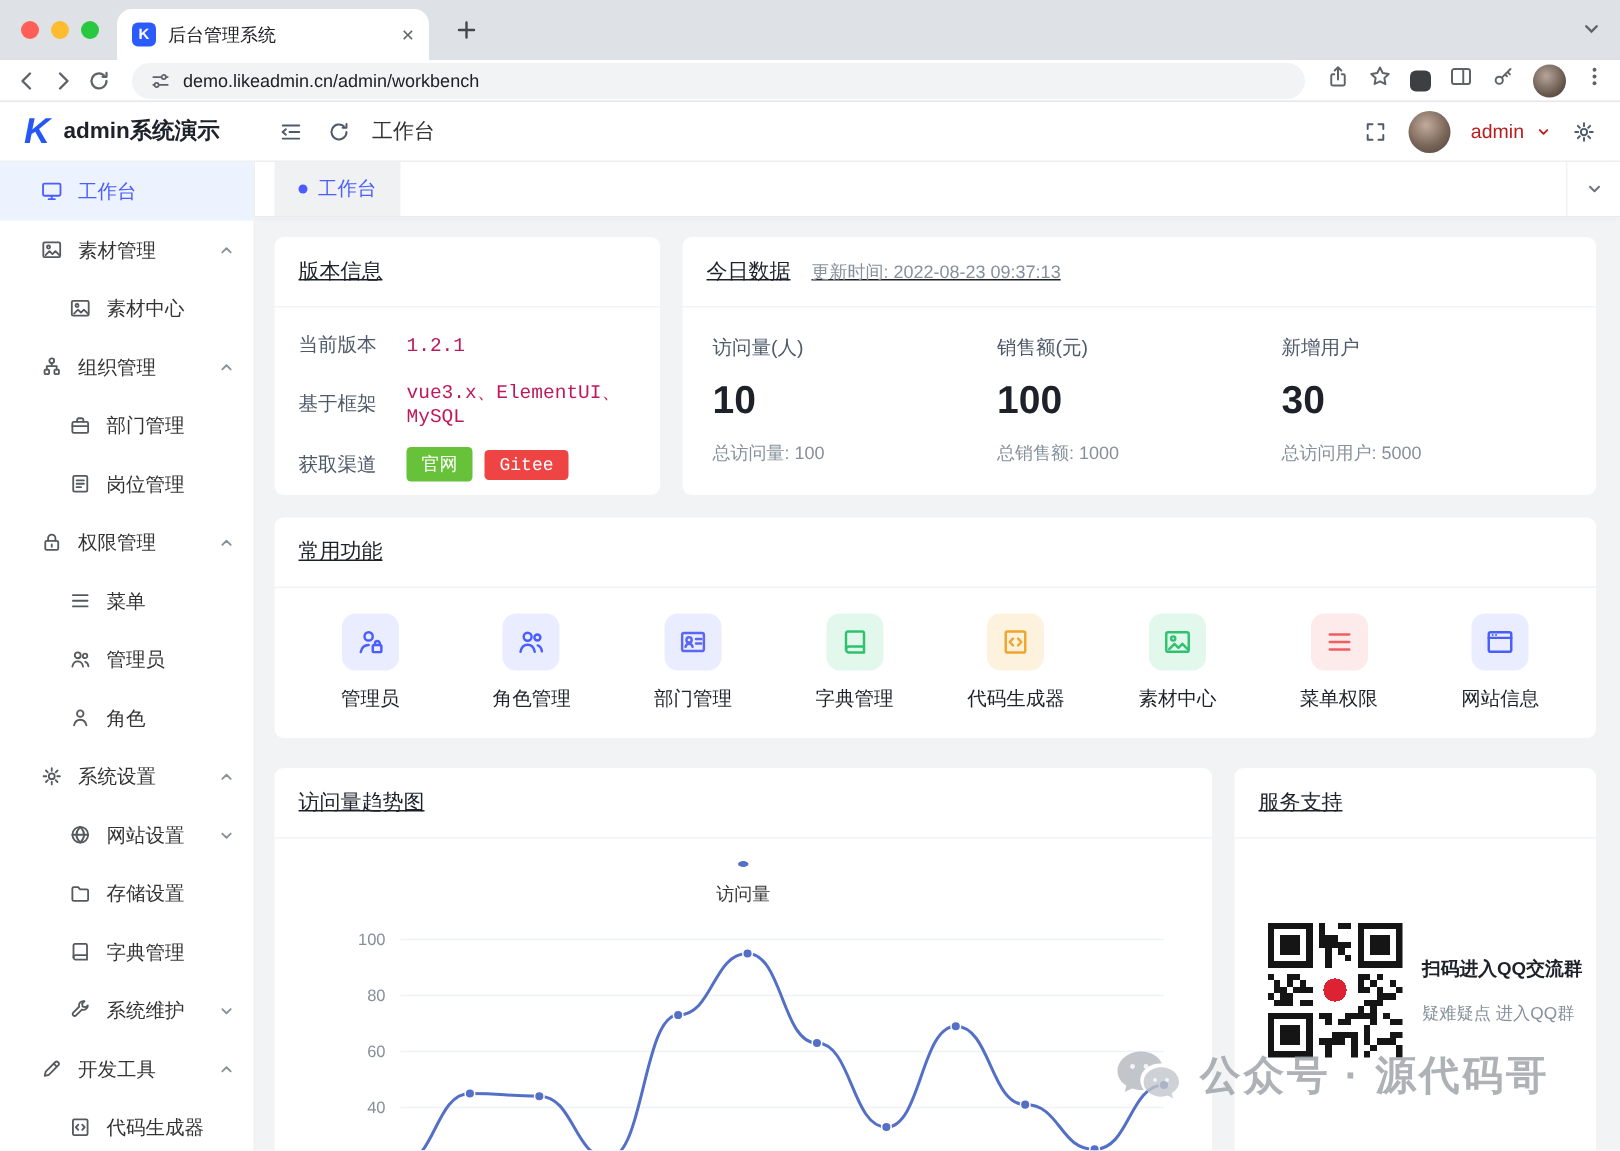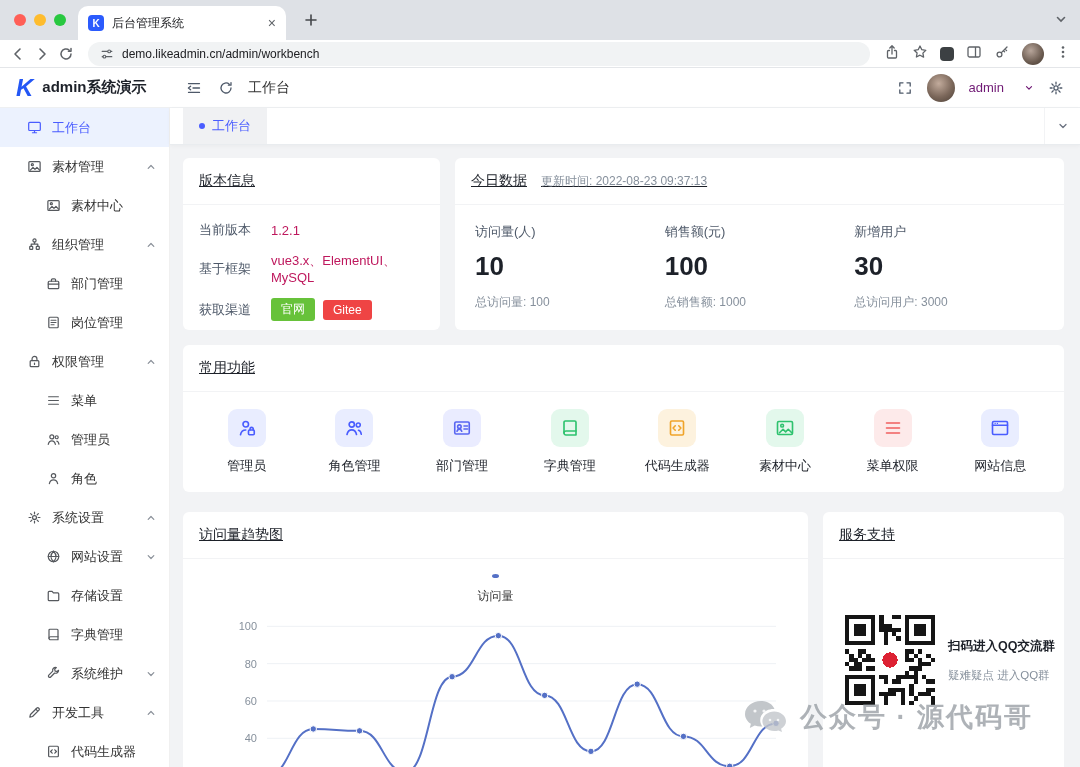--- a/index.html
+++ b/index.html
@@ -36,21 +36,21 @@
   
   .app-header { height:40px; background:#fff; display:flex; align-items:center; border-bottom:1px solid #eef0f2; }
   .logo-zone { width:170px; display:flex; align-items:center; padding-left:16px; flex:none; }
   .logo-k { font-size:24px; font-weight:800; font-style:italic; color:#2457f5; }
   .logo-text { margin-left:9px; font-size:15px; font-weight:600; color:#1d2129; white-space:nowrap; }
   .hdr-tool { display:flex; align-items:center; color:#4e5969; margin-left:16px; cursor:pointer; }
   .breadcrumb { margin-left:14px; font-size:14px; color:#333; }
   .hdr-right { margin-left:auto; display:flex; align-items:center; gap:14px; padding-right:16px; }
   .avatar-md { width:28px; height:28px; border-radius:50%;
                background:radial-gradient(circle at 42% 34%, #c2ab9c 0%, #7b675a 55%, #4a3e35 100%); }
-  .username { font-size:13px; color:#701a75; display:flex; align-items:center; gap:20px; }
+  .username { font-size:13px; color:#b91c1c; display:flex; align-items:center; gap:8px; }
 
   
   .app-body { display:flex; height:659px; }
   .sidebar { width:170px; flex:none; background:#fff; border-right:1px solid #f0f0f0; overflow:hidden; }
   .side-item { height:39px; display:flex; align-items:center; padding-left:27px; position:relative;
                color:#333; font-size:13px; cursor:pointer; }
   .side-item.sub { padding-left:46px; }
   .s-ic { display:flex; margin-right:10px; color:#56595e; }
   .side-item.active { background:#ecf2fe; color:#4a5dff; }
   .side-item.active .s-ic { color:#4a5dff; }
@@ -66,21 +66,21 @@
              color:#6b7280; border-left:1px solid #f2f3f5; cursor:pointer; }
 
   .content { flex:1; background:#f2f3f5; padding:13px 16px 0 13px; overflow:hidden; }
   .card { background:#fff; border-radius:6px; }
   .card-h { height:47px; display:flex; align-items:center; padding:0 16px; font-size:14px; color:#1d2129;
             border-bottom:1px solid #f2f3f5;text-decoration:underline; }
   .row1 { display:flex; gap:15px; }
   .version-card { width:257px; height:172px; }
   .today-card { flex:1; height:172px; }
   .v-body { padding:16px; }
-  .vrow { display:flex; align-items:center; margin-bottom:13px; font-size:13px; }
+  .vrow { display:flex; align-items:center; margin-bottom:13px; font-size:13px;font-family:Liberation Mono, monospace; }
   .vrow:last-child { margin-bottom:0; }
   .vlabel { width:72px; color:#4e5969; flex:none; }
   .vval { color:#be185d; }
   .badge { display:inline-block; padding:3px 10px; border-radius:3px; color:#fff; font-size:12px;
            margin-right:8px; cursor:pointer; }
   .update-time { margin-left:14px; font-size:12px; color:#86909c; }
   .stats { display:flex; padding:18px 20px 0; }
   .stat { flex:1; }
   .stat-l { font-size:13px; color:#4e5969; }
   .stat-v { font-size:26px; color:#1d2129; font-weight:600; margin:10px 0 12px; }
@@ -475,21 +475,21 @@
                   <div class="stat-s">总访问量: 100</div>
                 </div>
                 <div class="stat">
                   <div class="stat-l">销售额(元)</div>
                   <div class="stat-v">100</div>
                   <div class="stat-s">总销售额: 1000</div>
                 </div>
                 <div class="stat">
                   <div class="stat-l">新增用户</div>
                   <div class="stat-v">30</div>
-                  <div class="stat-s">总访问用户: 3000</div>
+                  <div class="stat-s">总访问用户: 5000</div>
                 </div>
               </div>
           </div>
         </div>
 
         <div class="card quick-card">
           <div class="card-h">常用功能</div>
           <div class="quick-body" id="quick-grid">
               <div class="qitem">
                 <span class="qtile" style="background:#e9edff;color:#4a5dff">

